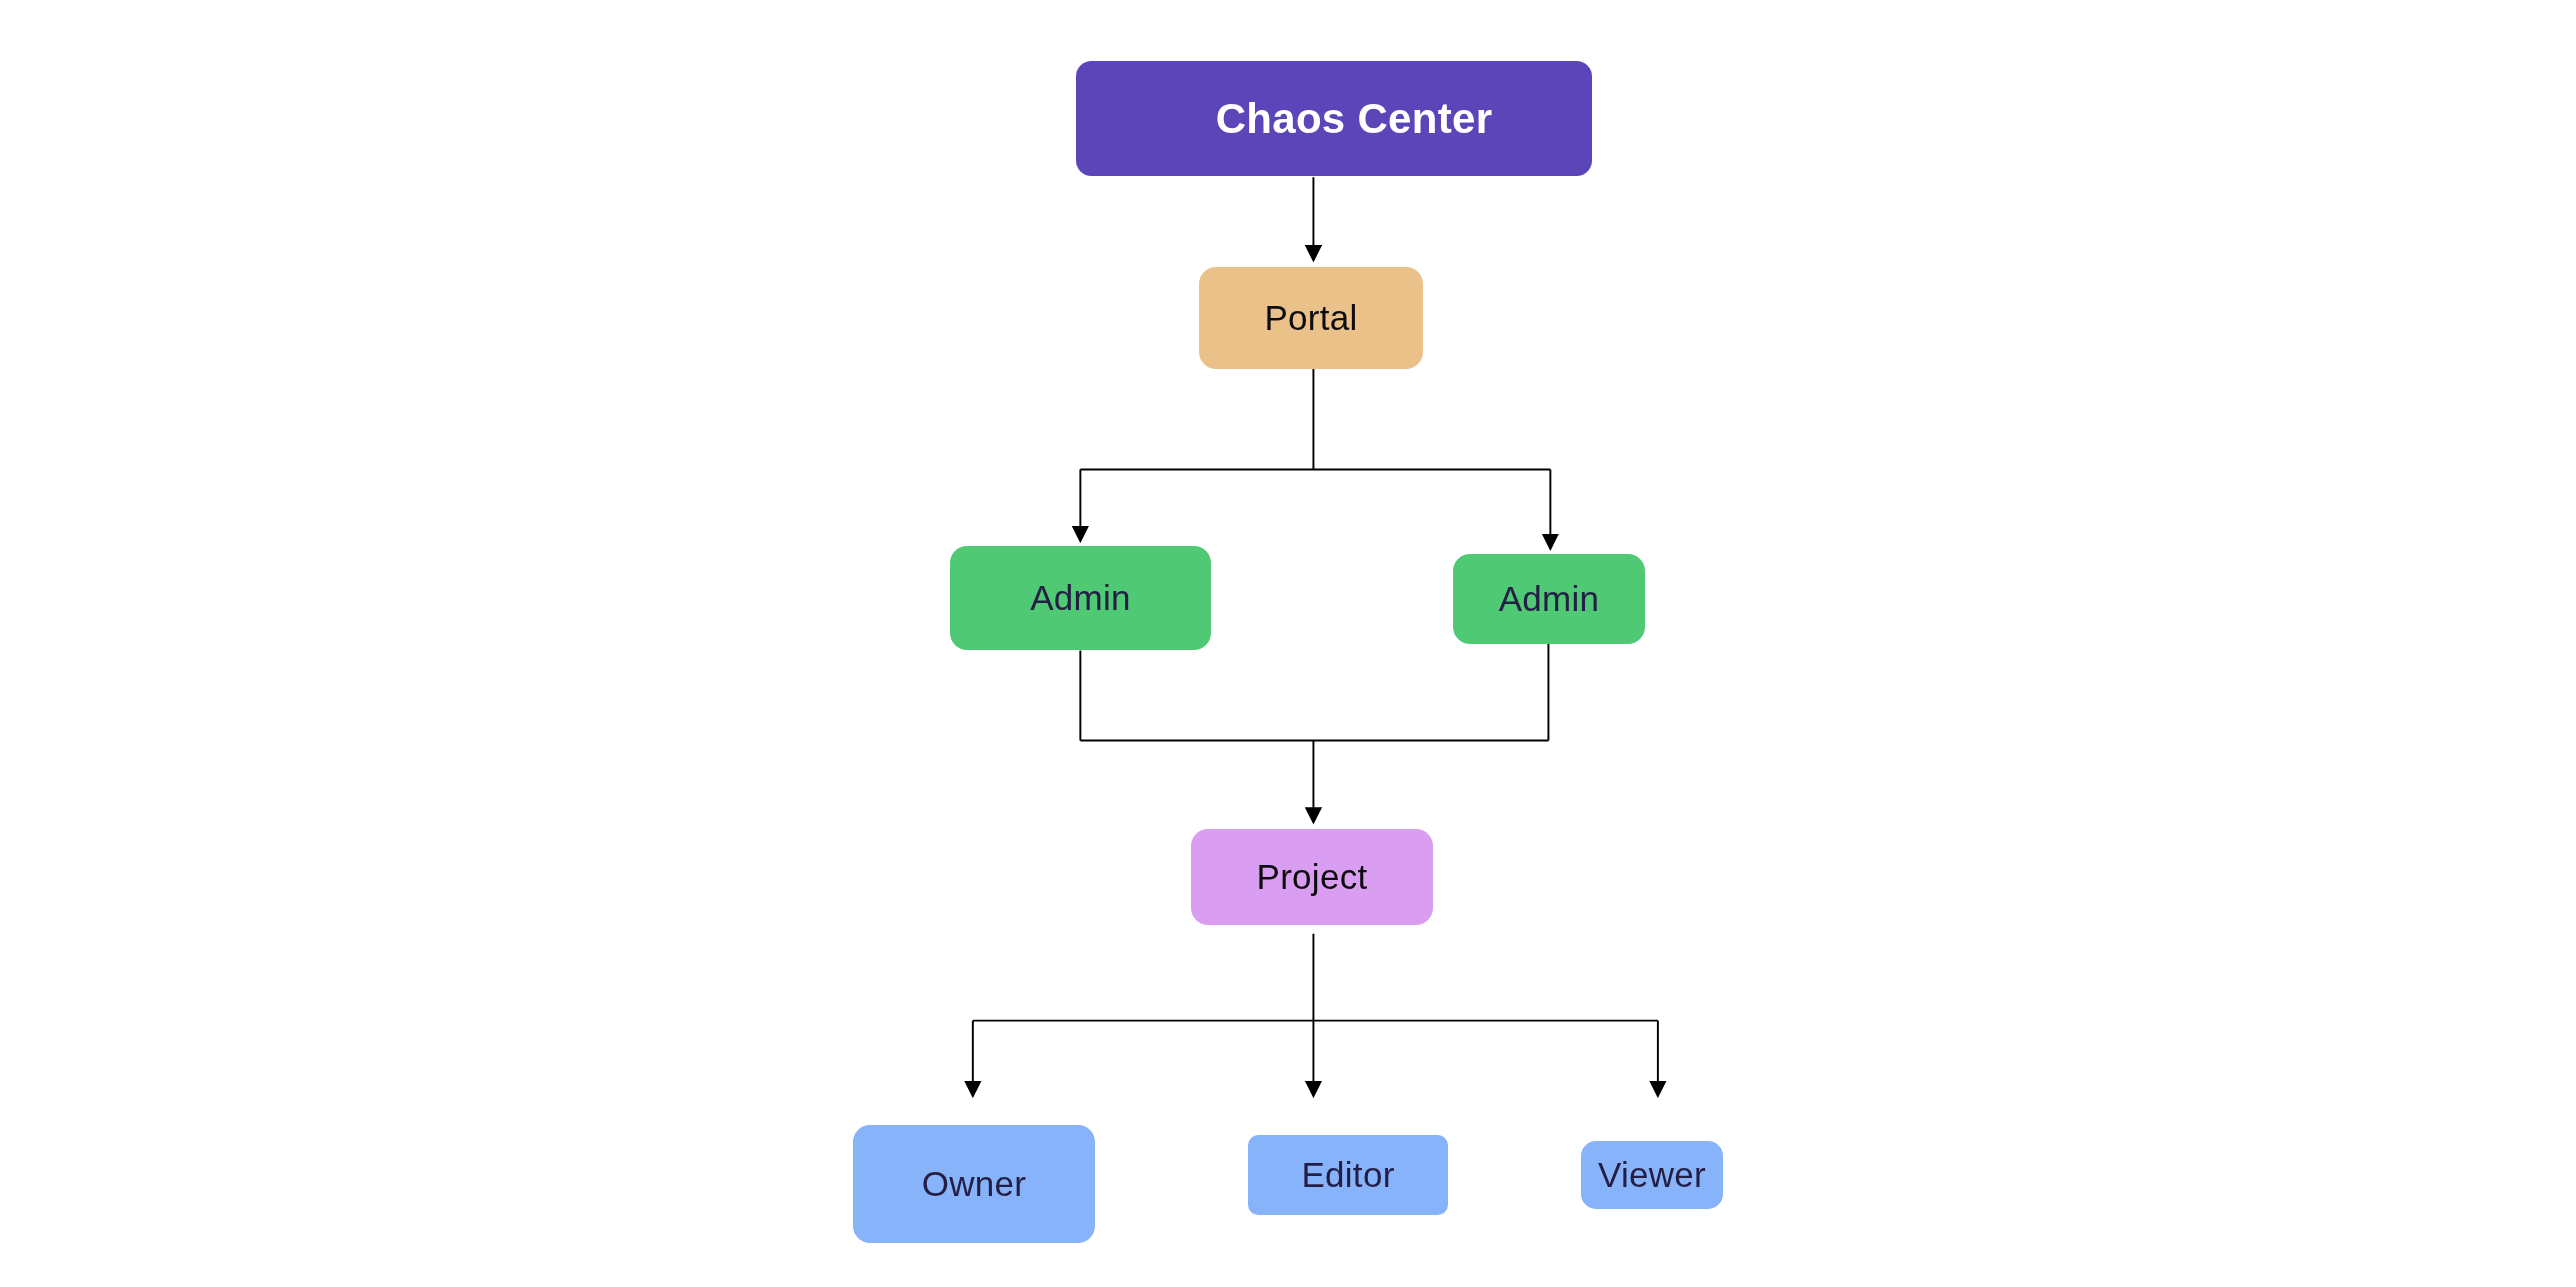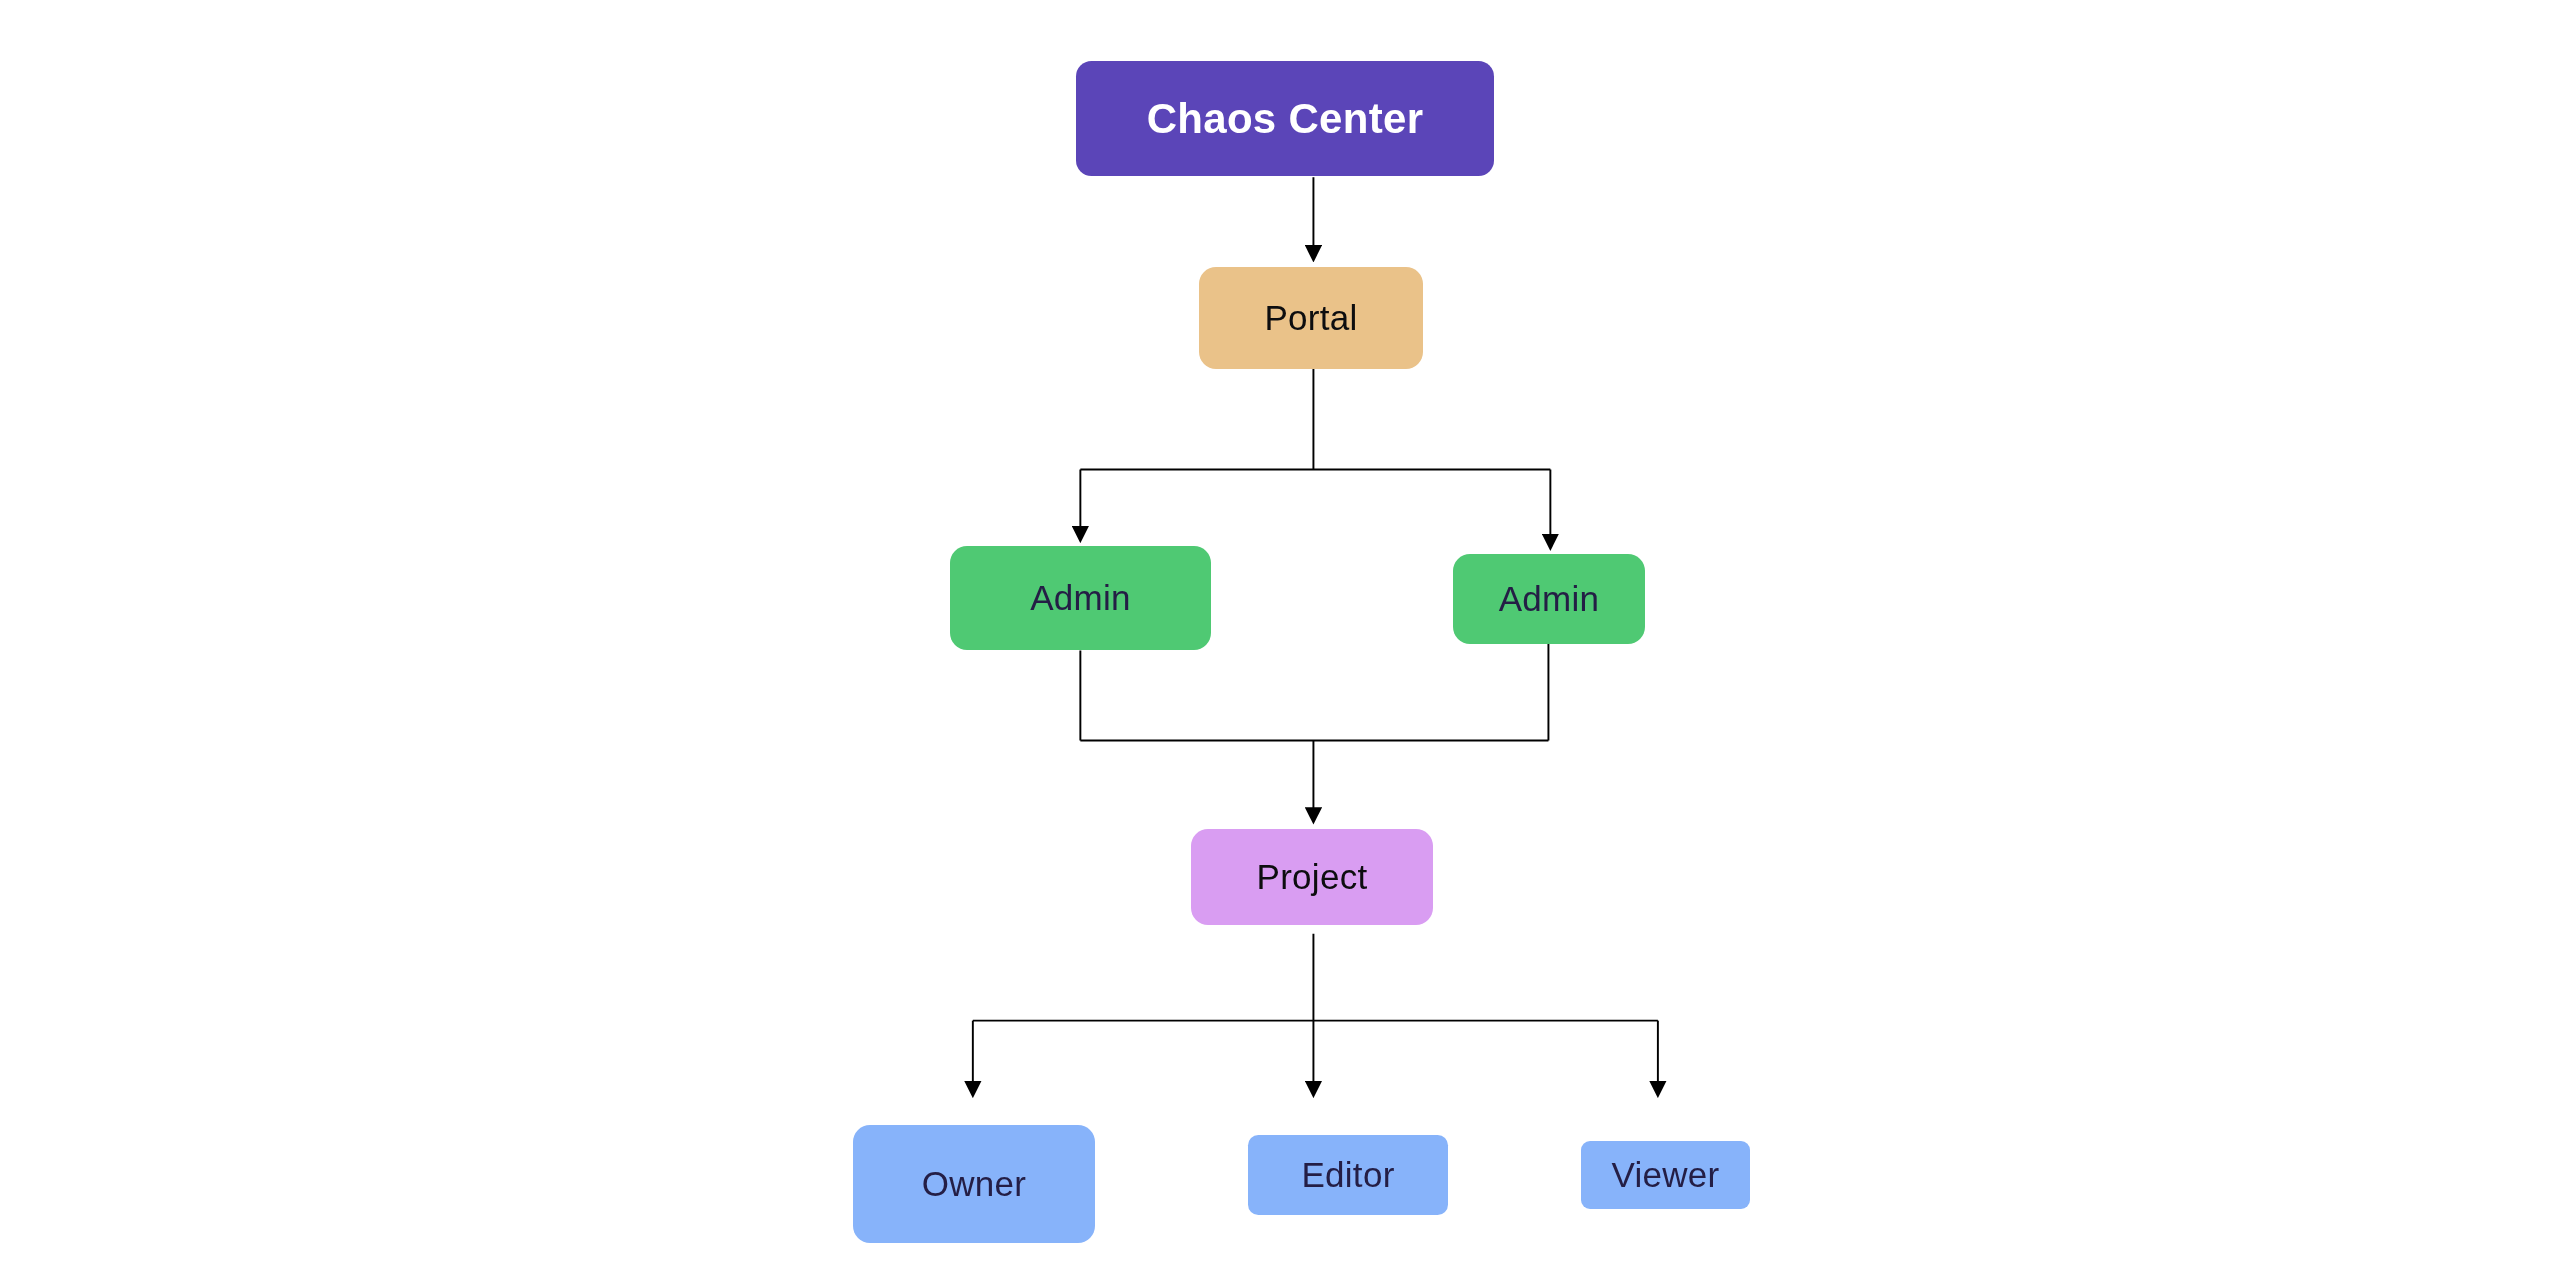--- a/index.html
+++ b/index.html
@@ -29,32 +29,33 @@
     display: flex;
     align-items: center;
     justify-content: center;
     border-radius: 17px;
     font-size: 35px;
     font-weight: 500;
     letter-spacing: 0.3px;
     white-space: nowrap;
   }
   #n-chaos {
-    left: 1076px; top: 61px; width: 418px; height: 115px;
+    left: 1076px; top: 61px; width: 476px; height: 115px;
     border-radius: 15.5px;
     font-size: 42px;
     font-weight: 700;
+    padding-left: 40px;
   }
   #n-portal  { left: 1199px; top: 267px;  width: 224px; height: 102px; }
   #n-admin   { left: 950px; top: 546px;  width: 261px; height: 104px; }
   #n-user    { left: 1453px; top: 554px;  width: 192px; height: 90px; }
   #n-project { left: 1191px; top: 829px; width: 242px; height: 96px; }
   #n-owner   { left: 853px; top: 1125px; width: 242px; height: 118px; }
   #n-editor  { left: 1225px; top: 1135px; width: 200px; height: 80px; border-radius: 10.3px; margin-left: 23px; }
-  #n-viewer  { left: 1581px; top: 1141px; width: 169px; height: 68px; border-radius: 9px; }
+  #n-viewer  { left: 1581px; top: 1141px; width: 142px; height: 68px; border-radius: 15px; }
 </style>
 </head>
 <body>
 
 <div class="stage" style="background-color: rgb(255, 255, 255);">
 
   <svg class="edges-svg" viewBox="0 0 4001 2000" xmlns="http://www.w3.org/2000/svg">
     <defs>
       <marker id="arrow" viewBox="0 0 10 10" refX="8" refY="5" markerWidth="9" markerHeight="9" orient="auto-start-reverse">
         <path d="M 0 0 L 10 5 L 0 10 z" stroke="none" fill="#000000"></path>

